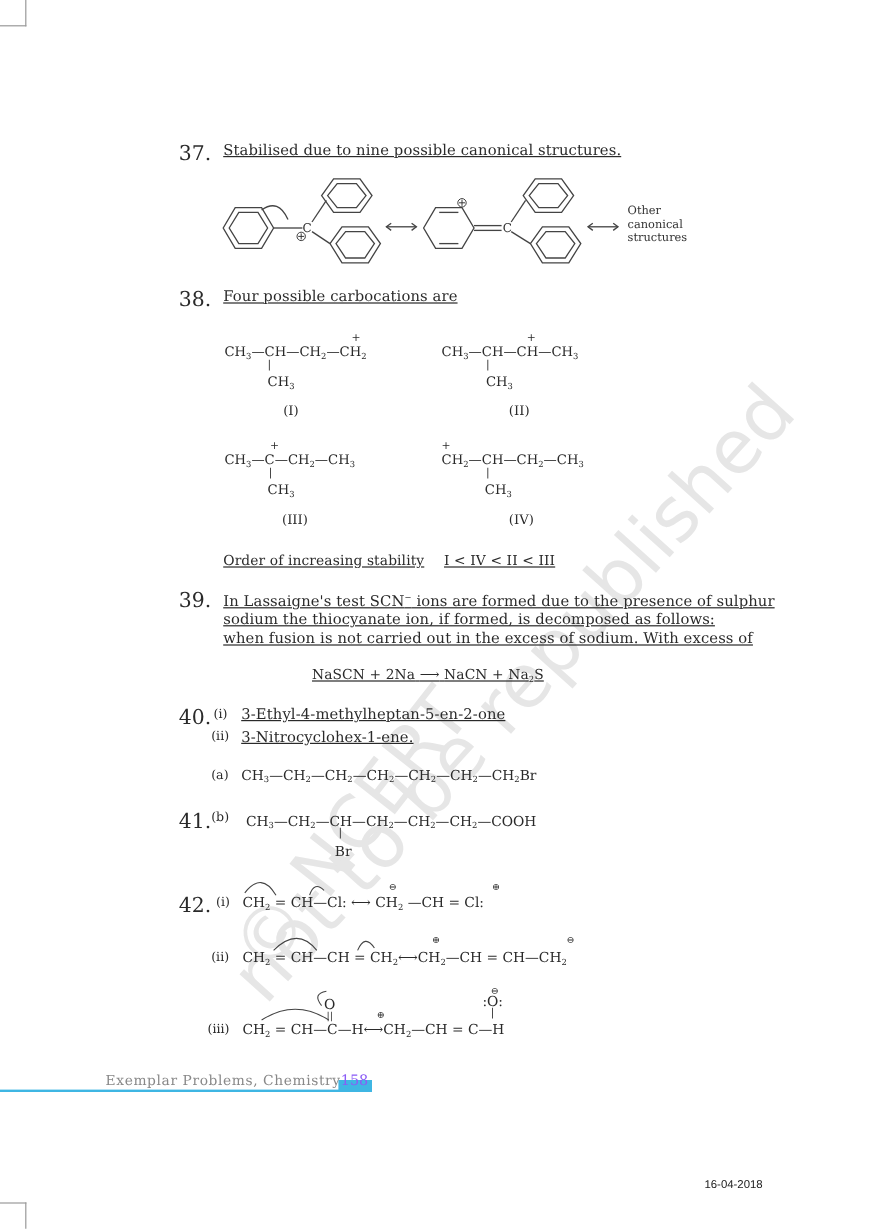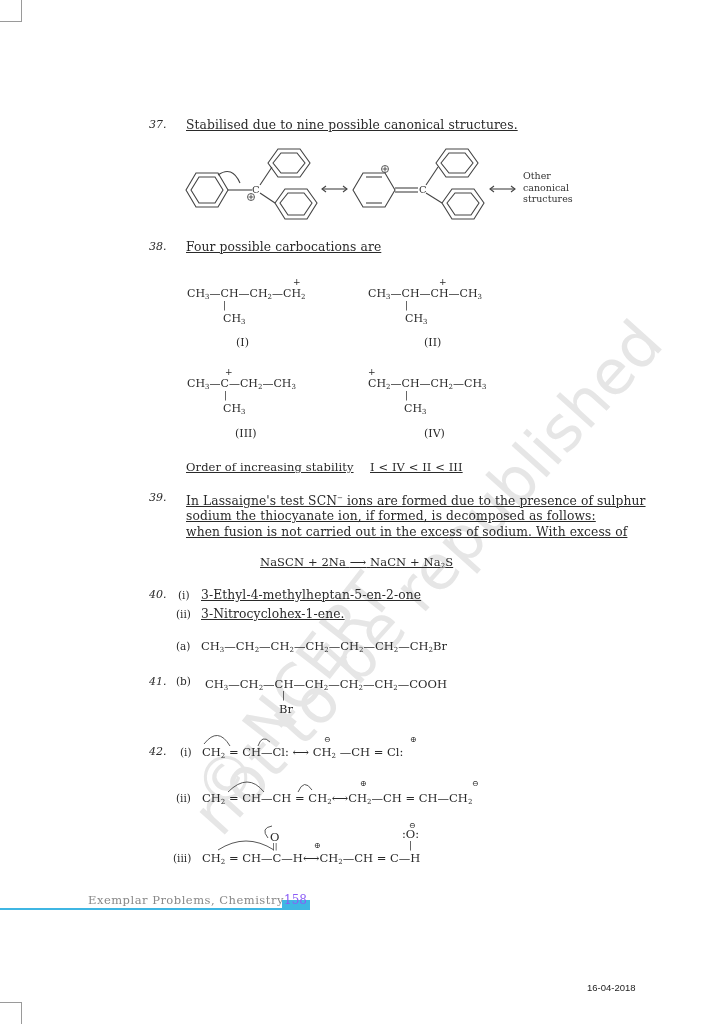--- a/index.html
+++ b/index.html
@@ -3,21 +3,21 @@
 <meta charset="utf-8">
 <style>
   html, body { margin:0; padding:0; }
   body { width:724px; height:1024px; background:#ffffff; position:relative; overflow:hidden;
          font-family:"DejaVu Serif", "Liberation Serif", serif; color:#2a2a2a; }
   .crop { position:absolute; border-color:#9a9a9a; border-style:solid; }
   .crop-tl { left:0; top:0; width:21px; height:21px; border-width:0 1.5px 1.5px 0; }
   .crop-bl { left:0; top:1002px; width:21px; height:22px; border-width:1.5px 1.5px 0 0; }
   .abs { position:absolute; white-space:nowrap; }
   .t { font-size:12.3px; letter-spacing:0.1px;text-decoration:underline; }
-  .num { position:absolute; font-size:11px;font-style:italic; }
+  .num { position:absolute; font-size:17px; }
   sub { font-size:7px; vertical-align:-2px; }
   sup { font-size:7px; vertical-align:5px; }
   .chg { position:absolute; font-size:9px; }
   .watermark { position:absolute; font-family:"DejaVu Sans", sans-serif; color:#e6e6e6;
                font-size:72px; transform:rotate(-52deg); transform-origin:left top; white-space:nowrap; }
   .footer-line { position:absolute; left:0; top:908px; width:310px; height:2px; background:#3fb6e3; }
   .page-box { position:absolute; left:282px; top:900px; width:28px; height:10px; background:#3fb6e3; }
   .footer-text { position:absolute; left:88px; top:893px; font-size:11.5px; color:#888; letter-spacing:0.5px; }
   .page-num { position:absolute; left:284px; top:893px; font-size:12px; color:#8b5cf6; }
   .date { position:absolute; left:587px; top:982px; font-family:"Liberation Sans", sans-serif; font-size:9.5px; color:#222; }

